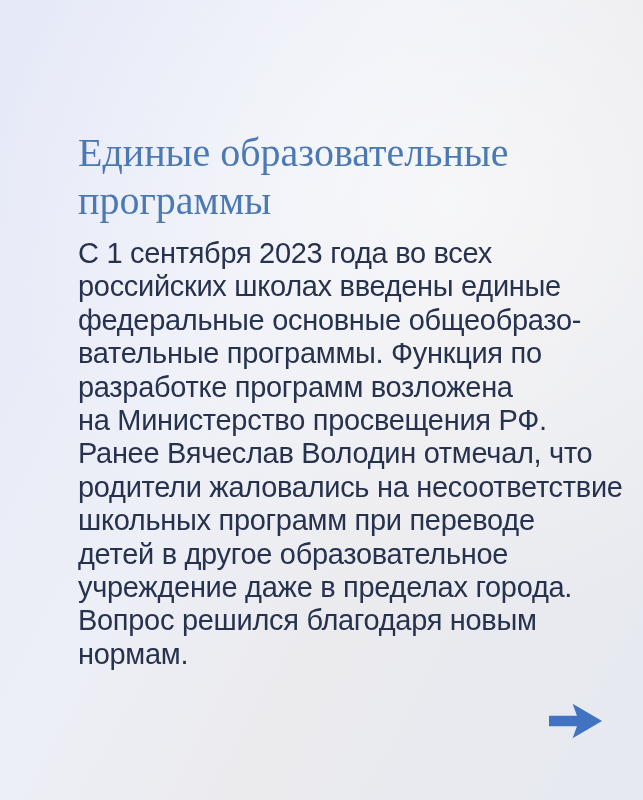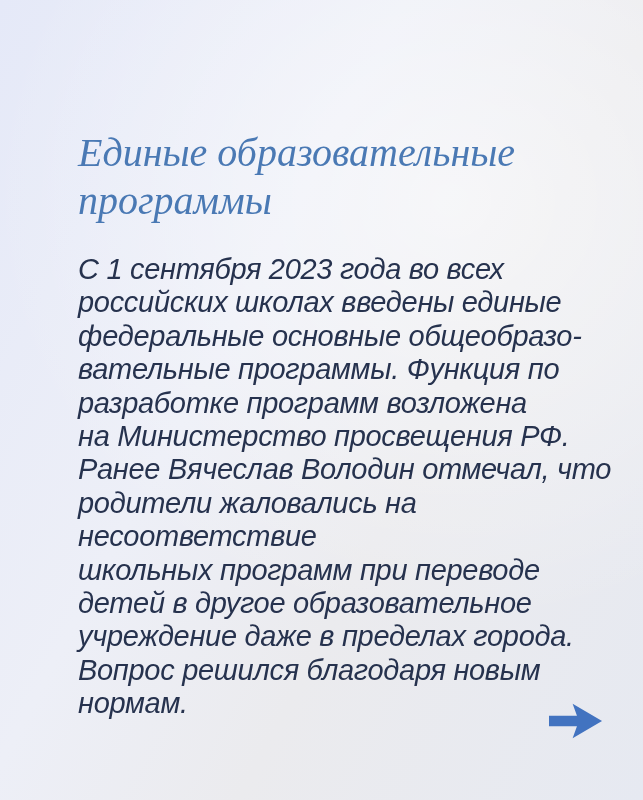--- a/index.html
+++ b/index.html
@@ -12,39 +12,38 @@
     overflow: hidden;
     position: relative;
     font-family: "Liberation Sans", "DejaVu Sans", sans-serif;
     background:
       radial-gradient(120% 90% at 70% 25%, rgba(255,255,255,0.55) 0%, rgba(255,255,255,0) 60%),
       linear-gradient(118deg, #e5e9f8 0%, #edeff7 38%, #ebebee 62%, #e6e9f1 100%);
   }
   .slide {
     position: absolute;
     inset: 0;
-    font-style: italic;
   }
   .slide-title {
     position: absolute;
     left: 78px;
     top: 102px;
     width: 520px;
     font-family: "Liberation Serif", "DejaVu Serif", serif;
     font-size: 40px;
     line-height: 48px;
     font-weight: 400;
     color: #4a79b4;
     white-space: pre-line;
     letter-spacing: 0px;
   }
   .slide-body {
     position: absolute;
     left: 78px;
-    top: 224px;
+    top: 208px;
     width: 552px;
     font-size: 29px;
     line-height: 33.4px;
     font-weight: 400;
     color: #26324e;
     white-space: pre-line;
     letter-spacing: -0.3px;
   }
   .next-arrow {
     position: absolute;

